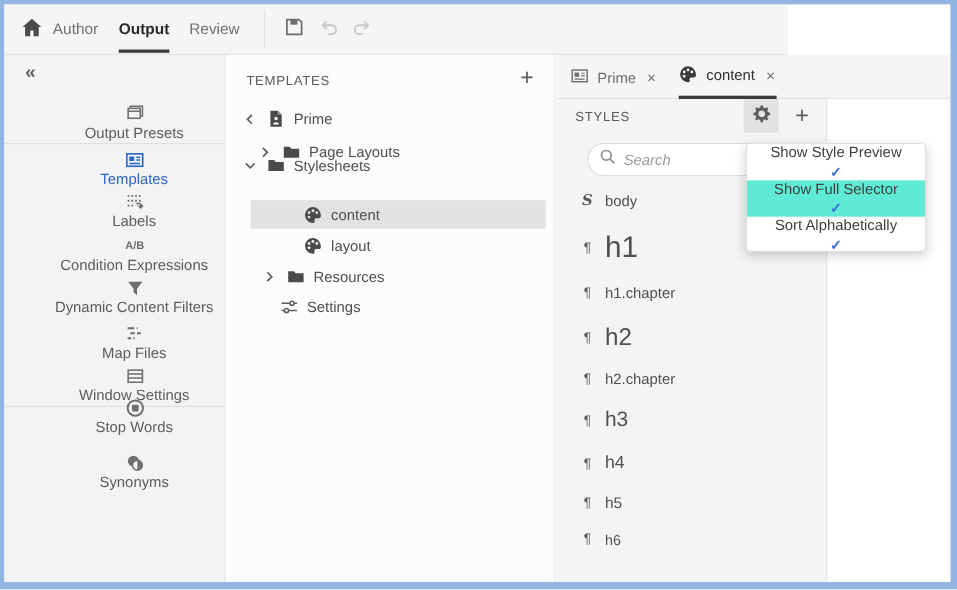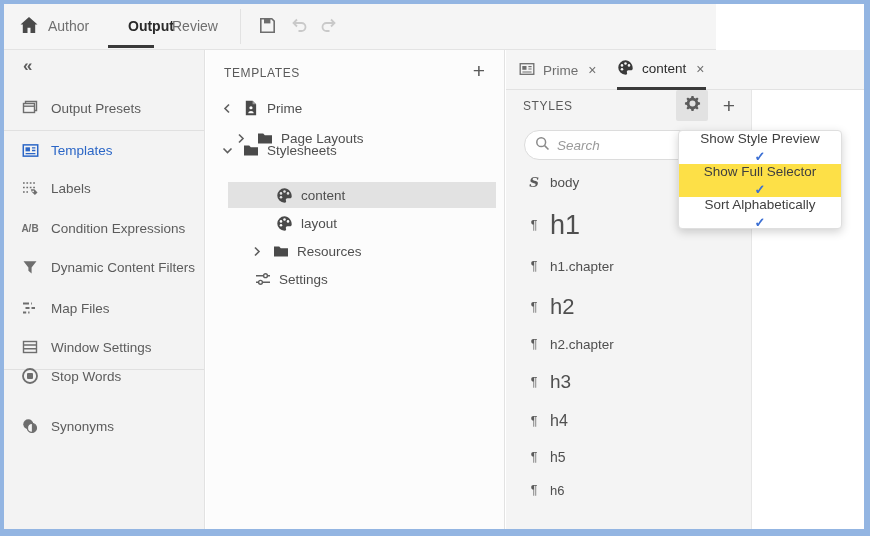--- a/index.html
+++ b/index.html
@@ -5,27 +5,27 @@
   * { margin:0; padding:0; box-sizing:border-box; }
   html,body { width:870px; height:536px; }
   body { font-family:"Liberation Sans", sans-serif; }
   .frame { position:relative; width:870px; height:536px; background:#93b5e2; }
   .app { position:absolute; left:4px; top:4px; width:860px; height:525px; background:#fff; color:#4b4b4b; overflow:hidden; }
 
   
   .toolbar { position:absolute; left:0; top:0; width:712px; height:46px; background:#f5f5f5; border-bottom:1px solid #e3e3e3; }
   .tool-btn { position:absolute; top:12px; width:22px; height:22px; display:flex; align-items:center; justify-content:center; cursor:pointer; }
   .nav-item { position:absolute; top:0; height:45px; line-height:45px; font-size:14px; color:#6f6f6f; cursor:pointer; }
-  .nav-item.active { color:#2a2a2a; font-weight:700;margin-left:20px; }
+  .nav-item.active { color:#2a2a2a; font-weight:700; }
   .nav-underline { position:absolute; left:104px; top:41px; width:46px; height:3px; background:#3a3a3a; }
   .tb-sep { position:absolute; left:236px; top:5px; width:1px; height:35px; background:#e2e2e2; }
 
   
   .sidebar { position:absolute; left:0; top:46px; width:201px; height:479px; background:#f3f3f3; border-right:1px solid #e2e2e2; }
-  .side-item { position:absolute; left:0; width:100%; height:30px; display:flex; align-items:center; padding-left:4px; font-size:13.5px; color:#5c5c5c; cursor:pointer; }
+  .side-item { position:absolute; left:0; width:100%; height:30px; display:flex; align-items:center; padding-left:36px; font-size:13.5px; color:#5c5c5c; cursor:pointer;flex-direction:column; }
   .side-item .sic { width:20px; height:20px; display:flex; align-items:center; justify-content:center; margin-right:11px; flex:none;margin-left:12px; }
   .side-item.active { color:#2b66c6; }
   .side-div { position:absolute; left:0; width:100%; height:1px; background:#e0e0e0; }
   .collapse-btn { position:absolute; left:19px; top:1px; height:30px; font-size:17px; font-weight:700; color:#5c5c5c; display:flex; align-items:center; cursor:pointer; letter-spacing:-1px;}
 
   
   .tpanel { position:absolute; left:202px; top:46px; width:299px; height:479px; background:#fcfcfc; border-right:1px solid #e2e2e2; }
   .panel-title { font-size:12px; color:#5a5a5a; letter-spacing:.6px; }
   .tpanel .panel-title { position:absolute; left:18px; top:16px; }
   .tplus { position:absolute; left:258px; top:6px; width:30px; height:30px; font-size:21px; font-weight:400; color:#5a5a5a; display:flex; align-items:center; justify-content:center; cursor:pointer; }
@@ -38,32 +38,32 @@
   .rtabs { position:absolute; left:502px; top:46px; width:358px; height:40px; background:#f5f5f5; border-bottom:1px solid #e2e2e2; }
   .doc-tab { position:absolute; top:0; height:40px; display:flex; align-items:center; gap:8px; font-size:13.5px; color:#6f6f6f; cursor:pointer; }
   .doc-tab.active { color:#2d2d2d; border-bottom:3px solid #3a3a3a; }
   .tab-close { font-size:14px; color:#6f6f6f; padding:0 2px; cursor:pointer; }
 
   
   .spanel { position:absolute; left:502px; top:86px; width:246px; height:439px; background:#f4f4f4; border-right:1px solid #e6e6e6; }
   .spanel .panel-title { position:absolute; left:17px; top:9px; }
   .gear-btn { position:absolute; left:170px; top:0; width:32px; height:31px; background:#e2e2e2; border-radius:2px; display:flex; align-items:center; justify-content:center; cursor:pointer; }
   .splus { position:absolute; left:207px; top:0; width:32px; height:31px; font-size:21px; color:#5a5a5a; display:flex; align-items:center; justify-content:center; cursor:pointer; }
-  .search-box { position:absolute; left:18px; top:40px; width:222px; height:30px; background:#fff; border:1px solid #dcdcdc; border-radius:15px; display:flex; align-items:center; padding:0 10px; gap:7px; }
+  .search-box { position:absolute; left:28px; top:40px; width:222px; height:30px; background:#fff; border:1px solid #dcdcdc; border-radius:15px; display:flex; align-items:center; padding:0 10px; gap:7px; }
   .search-box input { border:none; outline:none; background:transparent; font-size:13.5px; color:#4b4b4b; width:160px; font-family:"Liberation Sans", sans-serif; }
   .search-box input::placeholder { font-style:italic; color:#9a9a9a; }
   .srow { position:absolute; left:0; width:100%; height:32px; display:flex; align-items:center; padding-left:21px; color:#4f4f4f; cursor:pointer; }
   .srow .marker { width:14px; margin-right:9px; font-size:12.5px; color:#5a5a5a; flex:none; text-align:center; }
   .srow .marker.serif { font-family:"DejaVu Serif", serif; font-style:italic; font-weight:700; font-size:13.5px; }
   .canvas { position:absolute; left:749px; top:86px; width:111px; height:439px; background:#fff; }
 
   
   .menu { position:absolute; left:674px; top:126px; width:164px; height:99px; background:#fff; border:1px solid #dfdfdf; border-radius:4px; box-shadow:0 3px 10px rgba(0,0,0,.18); z-index:10; overflow:hidden; }
   .menu-row { height:33px; display:flex; align-items:center; justify-content:space-between; padding:0 13px; font-size:13.5px; color:#3f3f3f; cursor:pointer;flex-direction:column; }
-  .menu-row.hl { background:#fde047; }
+  .menu-row.hl { background:#5eead4; }
   .check-icon { color:#3b6fd4; font-weight:700; font-size:13px; }
 </style>
 </head>
 <body>
 
 <div class="frame">
 <div class="app">
 
   <header class="toolbar">
     <div class="tool-btn" style="left:14px">
@@ -271,21 +271,21 @@
               <path d="M8 1.2a6.8 6.8 0 1 0 0 13.6c1.3 0 1.8-.9 1.4-1.9-.5-1.1.2-2.2 1.4-2.2h2.3c1 0 1.7-.8 1.7-1.8C14.8 4.8 11.8 1.2 8 1.2z" fill="#4a4a4a"></path>
               <circle cx="4.7" cy="6" r="1.2" fill="#fcfcfc"></circle>
               <circle cx="8" cy="4.3" r="1.2" fill="#fcfcfc"></circle>
               <circle cx="11.3" cy="6" r="1.2" fill="#fcfcfc"></circle>
               <circle cx="4.7" cy="9.7" r="1.2" fill="#fcfcfc"></circle>
             </svg>
           </span>
       <span>layout</span>
     </div>
 
-    <div class="trow" style="top:187px;padding-left:46px">
+    <div class="trow" style="top:187px;padding-left:34px">
       <span class="chev">
             <svg width="10" height="11" viewBox="0 0 10 11" fill="none" stroke="#5f5f5f" stroke-width="1.6">
               <path d="M3 1.5l4 4-4 4"></path>
             </svg>
           </span>
       <span class="nic">
             <svg width="16" height="16" viewBox="0 0 16 16">
               <path d="M1 3.5h5.2l1.6 1.8H15v8.2H1z" fill="#4a4a4a"></path>
             </svg>
           </span>

